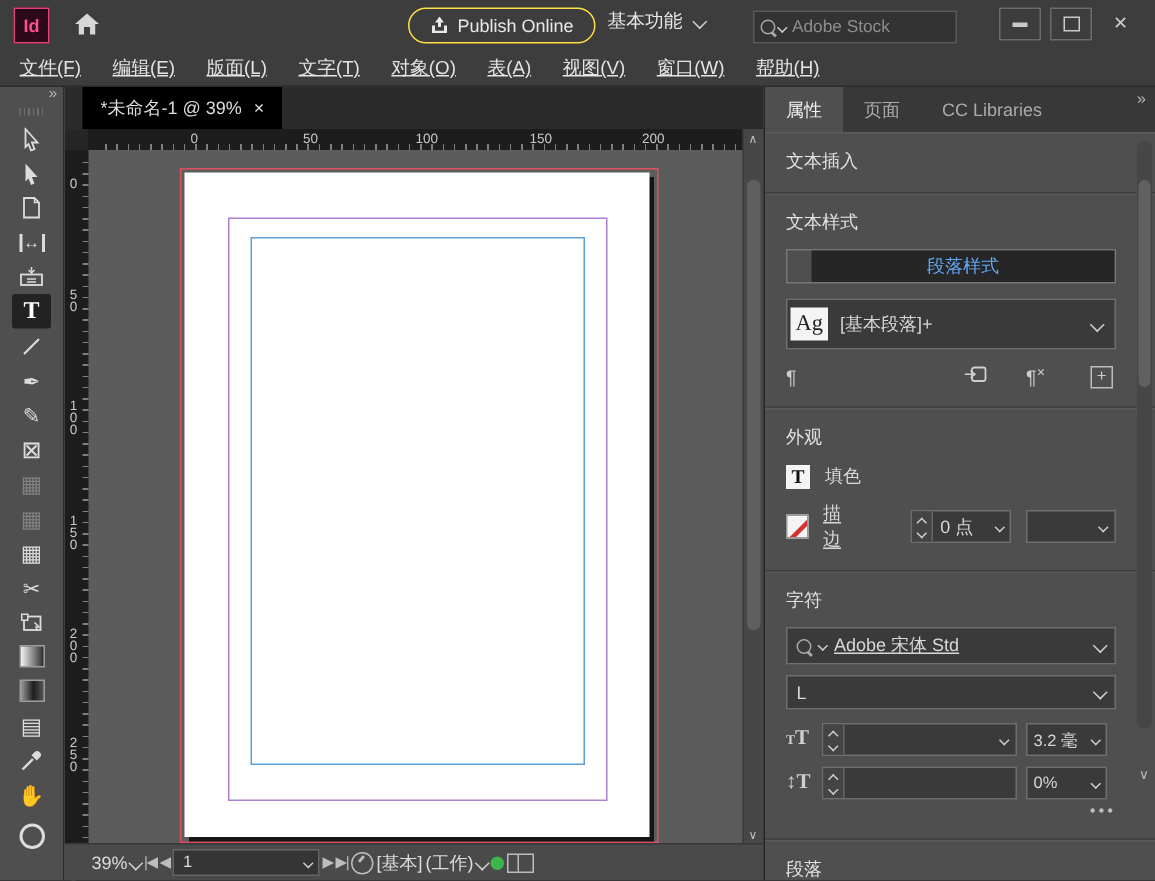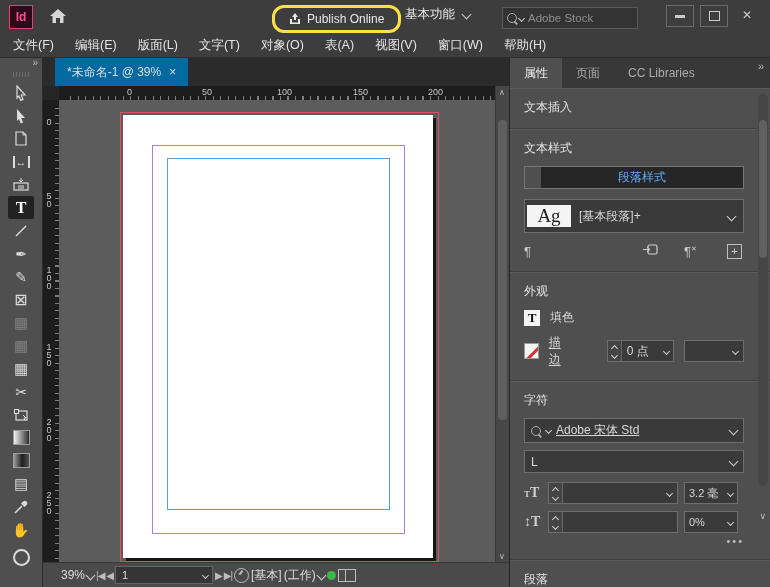--- a/index.html
+++ b/index.html
@@ -4,56 +4,56 @@
 <style>
   html,body{margin:0;padding:0;background:#222;}
   .app{position:relative;width:770px;height:587px;background:#3d3d3d;
        font-family:"Liberation Sans",sans-serif;color:#d8d8d8;font-size:12px;
        overflow:hidden;user-select:none;}
   
   .titlebar{height:34px;display:flex;align-items:center;background:#3d3d3d;}
   .idlogo{width:22px;height:22px;margin-left:9px;background:#2c0a18;border:1px solid #e0417c;
           color:#ff4f93;font-weight:bold;font-size:12px;display:flex;align-items:center;justify-content:center;}
   .homeicon{margin-left:16px;color:#d6d6d6;}
-  .pubbtn{position:absolute;left:272px;top:5px;height:22px;border:3px solid #fde047;border-radius:12px;
+  .pubbtn{position:absolute;left:272px;top:5px;height:22px;border:1px solid #fde047;border-radius:12px;
           display:flex;align-items:center;gap:6px;padding:0 14px;color:#e8e8e8;font-size:12px;background:transparent;}
   .wsmenu{position:absolute;left:405px;top:6px;display:flex;align-items:center;gap:8px;font-size:12.5px;color:#e8e8e8;}
   .searchbox{position:absolute;left:502px;top:7px;width:126px;height:20px;background:#333;
              border:1px solid #5a5a5a;display:flex;align-items:center;padding:0 4px;gap:2px;}
   .searchbox input{background:transparent;border:none;outline:none;color:#bbb;width:86px;font-size:11.5px;
              font-family:"Liberation Sans",sans-serif;}
   .searchbox input::placeholder{color:#8f8f8f;}
   .mag{width:8px;height:8px;border:1.5px solid #a8a8a8;border-radius:50%;position:relative;display:inline-block;}
   .mag::after{content:"";position:absolute;width:4px;height:1.5px;background:#a8a8a8;transform:rotate(45deg);left:6px;top:8px;}
   .winbtns{position:absolute;right:10px;top:5px;display:flex;gap:6px;}
   .winbtn{width:26px;height:20px;display:flex;align-items:center;justify-content:center;color:#c9c9c9;}
   .winbtn.box{border:1px solid #6b6b6b;}
   .minbar{width:10px;height:3px;background:#c9c9c9;}
   .maxbox{width:9px;height:8px;border:1.5px solid #c9c9c9;}
   
   .menubar{height:23px;display:flex;align-items:center;padding-left:13px;gap:21px;font-size:12.5px;
-           color:#e4e4e4;background:#3d3d3d;border-bottom:1px solid #2c2c2c;}
+           color:#e4e4e4;background:#3d3d3d;border-bottom:1px solid #2c2c2c;text-decoration:underline;}
   
   .main{position:absolute;top:58px;left:0;right:0;bottom:0;display:flex;}
   
   .toolbar{width:42px;background:#4f4f4f;border-right:1px solid #2c2c2c;display:flex;flex-direction:column;align-items:center;flex:none;}
   .tb-head{width:100%;height:12px;text-align:right;color:#b5b5b5;font-size:10px;line-height:10px;padding-right:4px;box-sizing:border-box;}
   .tb-grip{width:16px;height:5px;margin:2px 0 4px 0;background:repeating-linear-gradient(90deg,#6e6e6e 0 1px,transparent 1px 3px);}
   .tool{width:26px;height:23px;display:flex;align-items:center;justify-content:center;color:#dcdcdc;font-size:14px;position:relative;flex:none;}
   .tool.active{background:#222;border-radius:2px;color:#fff;}
   .tool.faded{opacity:.35;}
   .tool svg{display:block;}
   .grad1{width:15px;height:13px;border:1px solid #9c9c9c;background:linear-gradient(90deg,#f2f2f2,#2e2e2e);}
   .grad2{width:15px;height:13px;border:1px solid #9c9c9c;background:linear-gradient(90deg,#9a9a9a,#1d1d1d 55%,#555);}
   .zoomcircle{width:13px;height:13px;border:2px solid #dcdcdc;border-radius:50%;margin-top:10px;}
   .gapglyph{border-left:2px solid #dcdcdc;border-right:2px solid #dcdcdc;padding:0 1px;font-size:11px;line-height:12px;}
   
   .docarea{flex:1;position:relative;background:#5c5c5c;overflow:hidden;}
   .tabbar{position:absolute;top:0;left:0;right:0;height:28px;background:#2b2b2b;}
-  .doctab{position:absolute;left:12px;top:0;height:28px;background:#0369a1;display:flex;align-items:center;
+  .doctab{position:absolute;left:12px;top:0;height:28px;background:#000000;display:flex;align-items:center;
           gap:8px;padding:0 12px;font-size:12px;color:#dedede;}
   .hruler{position:absolute;top:28px;left:16px;right:13px;height:14px;background:#1d1d1d;color:#c9c9c9;
           font-size:9px;background-image:repeating-linear-gradient(90deg,#7e7e7e 0 1px,transparent 1px 7.5px);
           background-size:100% 4px;background-position:11px bottom;background-repeat:no-repeat;}
   .hruler span{position:absolute;top:1px;}
   .rcorner{position:absolute;top:28px;left:0;width:16px;height:14px;background:#262626;border-right:1px solid #111;}
   .vruler{position:absolute;top:42px;left:0;width:16px;bottom:24px;background:#1d1d1d;color:#c9c9c9;
           background-image:repeating-linear-gradient(180deg,#7e7e7e 0 1px,transparent 1px 7.5px);
           background-size:4px 100%;background-position:right 8px;background-repeat:no-repeat;}
   .vruler span{position:absolute;left:2px;width:8px;font-size:9px;line-height:8px;word-break:break-all;text-align:center;}
@@ -83,22 +83,22 @@
   .ptab.active{background:#4f4f4f;color:#f0f0f0;}
   .pcollapse{margin-left:auto;padding:2px 6px 0 0;color:#bdbdbd;font-size:11px;}
   .sec{padding:11px 26px 12px 14px;border-bottom:1px solid #404040;box-shadow:inset 0 1px 0 #5b5b5b;}
   .sec-title{color:#e2e2e2;margin-bottom:9px;}
   .sec-title.solo{margin-bottom:0;}
   .segwrap{display:flex;border:1px solid #777;height:21px;margin-bottom:10px;}
   .seg{flex:1;display:flex;align-items:center;justify-content:center;color:#d5d5d5;margin-left:16px;}
   .seg.active{background:#262626;color:#62a8f5;}
   .field{background:#3a3a3a;border:1px solid #6e6e6e;display:flex;align-items:center;}
   .agfield{height:28px;margin-bottom:10px;padding:2px;gap:8px;}
-  .agbox{width:44px;height:22px;background:#f4f4f4;color:#222;font-family:"Liberation Serif",serif;
-         display:flex;align-items:center;justify-content:center;font-size:19px;}
+  .agbox{width:25px;height:22px;background:#f4f4f4;color:#222;font-family:"Liberation Serif",serif;
+         display:flex;align-items:center;justify-content:center;font-size:15px;}
   .chev{width:6px;height:6px;border-right:1.6px solid #cfcfcf;border-bottom:1.6px solid #cfcfcf;
         transform:rotate(45deg);display:inline-block;flex:none;}
   .chev.sm{width:4px;height:4px;}
   .spacer{flex:1;}
   .iconrow{display:flex;align-items:center;color:#cfcfcf;}
   .iconrow .gap2{width:86px;}
   .iconrow .g{margin-right:26px;font-size:13px;}
   .plusbox{width:13px;height:13px;border:1px solid #bdbdbd;display:flex;align-items:center;justify-content:center;font-size:11px;line-height:11px;}
   .approw{display:flex;align-items:center;gap:10px;margin-bottom:8px;}
   .fillT{width:16px;height:16px;background:#f4f4f4;color:#111;font-weight:bold;font-family:"Liberation Serif",serif;

